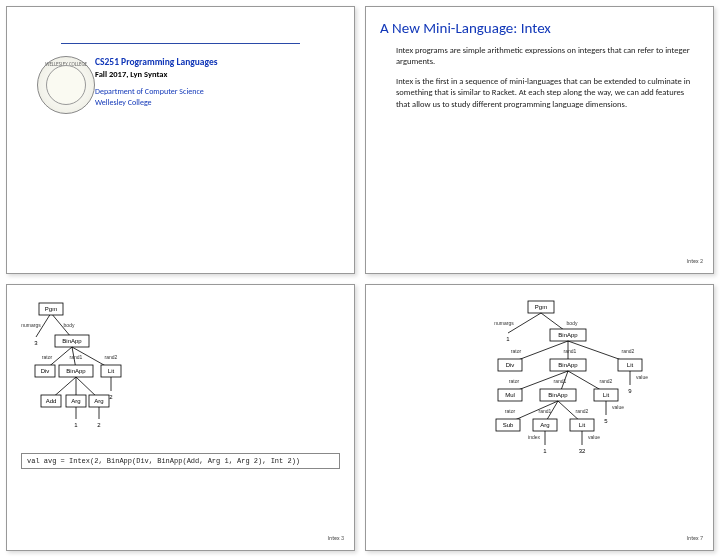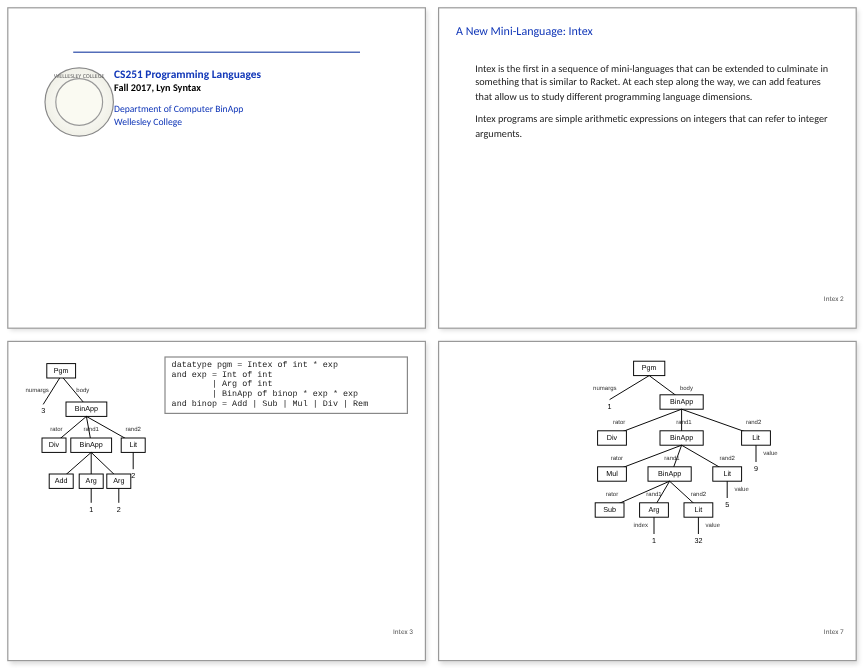--- a/index.html
+++ b/index.html
@@ -64,37 +64,37 @@
     background: #fafaf2;
   }
   .seal-text { font-size: 5px; color:#666; position:absolute; top:4px; left:0; right:0; text-align:center; }
   .course-block { font-size: 8.5px; line-height: 1.35; }
   .course-title { color: #1137b8; font-weight: 700; font-size: 9.5px; }
   .course-sub { color: #000; font-weight: 700; }
   .dept { color: #1137b8; margin-top: 6px; font-size: 8px; }
 
   .s2-title {
     color: #1137b8;
-    font-size: 10px;
+    font-size: 15px;
     font-weight: 400;
-    margin-bottom: 21px;
+    margin-bottom: 8px;
   }
   .s2-body { font-size: 8.5px; padding-left: 16px; padding-right: 6px; line-height: 1.35; }
   .s2-body p { margin-bottom: 8px; }
 
   .s3-title, .s4-title {
     color: #1137b8;
     font-size: 12.5px;
     font-weight: 400;
     margin-bottom: 6px;
   }
 
   .footer {
     position: absolute;
-    bottom: 20px; right: 10px;
+    bottom: 8px; right: 10px;
     font-size: 6px; color: #555;
   }
 
   .codebox {
     border: 1px solid #888;
     font-family: "Courier New", monospace;
     font-size: 7px;
     padding: 3px 5px;
     line-height: 1.15;
     white-space: pre;
@@ -117,31 +117,31 @@
 
   <div class="slide">
     <hr class="hr-line">
     <div class="seal-row">
       <div class="seal">
         <span class="seal-text">WELLESLEY COLLEGE</span>
       </div>
       <div class="course-block">
         <div class="course-title">CS251 Programming Languages</div>
         <div class="course-sub">Fall 2017, Lyn Syntax</div>
-        <div class="dept">Department of Computer BinApp</div>
+        <div class="dept">Department of Computer Science</div>
         <div class="dept" style="margin-top:0">Wellesley College</div>
       </div>
     </div>
   </div>
 
   <div class="slide">
     <div class="s2-title">A New Mini-Language: Intex</div>
     <div class="s2-body">
+      <p>Intex programs are simple arithmetic expressions on integers that can refer to integer arguments.</p>
       <p>Intex is the first in a sequence of mini-languages that can be extended to culminate in something that is similar to Racket. At each step along the way, we can add features that allow us to study different programming language dimensions.</p>
-      <p>Intex programs are simple arithmetic expressions on integers that can refer to integer arguments.</p>
     </div>
     <div class="footer">Intex   2</div>
   </div>
 
   <div class="slide">
     <div class="s3-layout">
       <svg class="tree-svg" width="110" height="150">
         <line class="edge" x1="30" y1="16" x2="15" y2="40"></line>
         <line class="edge" x1="30" y1="16" x2="50" y2="40"></line>
         <rect class="node-box" x="18" y="6" width="24" height="12"></rect>
@@ -172,28 +172,22 @@
           <text class="node-txt" x="30" y="104">Add</text>
         <rect class="node-box" x="45" y="98" width="20" height="12"></rect>
           <text class="node-txt" x="55" y="104">Arg</text>
         <rect class="node-box" x="68" y="98" width="20" height="12"></rect>
           <text class="node-txt" x="78" y="104">Arg</text>
         <line class="edge" x1="55" y1="110" x2="55" y2="122"></line>
         <line class="edge" x1="78" y1="110" x2="78" y2="122"></line>
         <text class="node-txt" x="55" y="128">1</text>
         <text class="node-txt" x="78" y="128">2</text>
       </svg>
-      <div style="flex:1">
-        <div class="codebox">datatype pgm = Intex of int * exp
-and exp = Int of int
-        | Arg of int
-        | BinApp of binop * exp * exp
-and binop = Add | Sub | Mul | Div | Rem</div>
-      </div>
     </div>
+    <div class="codebox" style="margin-top:6px">val avg = Intex(2, BinApp(Div, BinApp(Add, Arg 1, Arg 2), Int 2))</div>
     <div class="footer">Intex   3</div>
   </div>
 
   <div class="slide">
     <svg width="300" height="200" style="display:block;margin:0 auto">
 
       <rect class="node-box" x="138" y="4" width="26" height="12"></rect>
         <text class="node-txt" x="151" y="10">Pgm</text>
       <line class="edge" x1="151" y1="16" x2="118" y2="36"></line>
         <line class="edge" x1="151" y1="16" x2="178" y2="36"></line>

